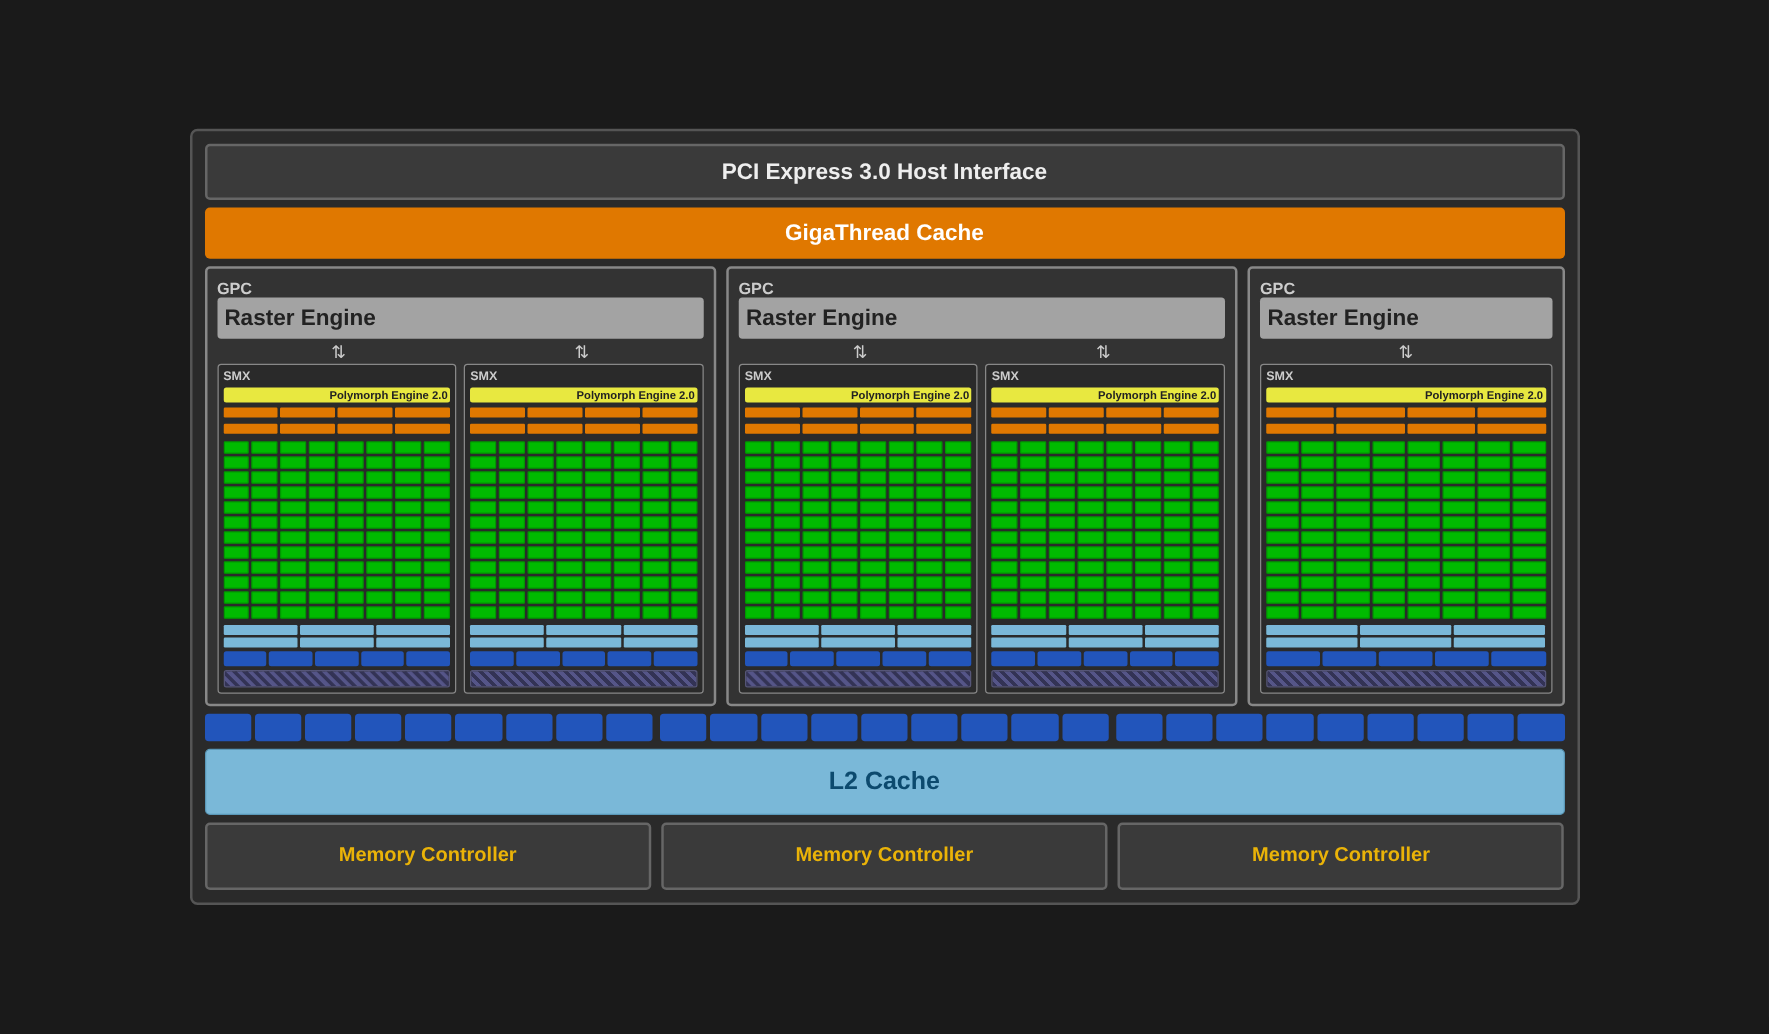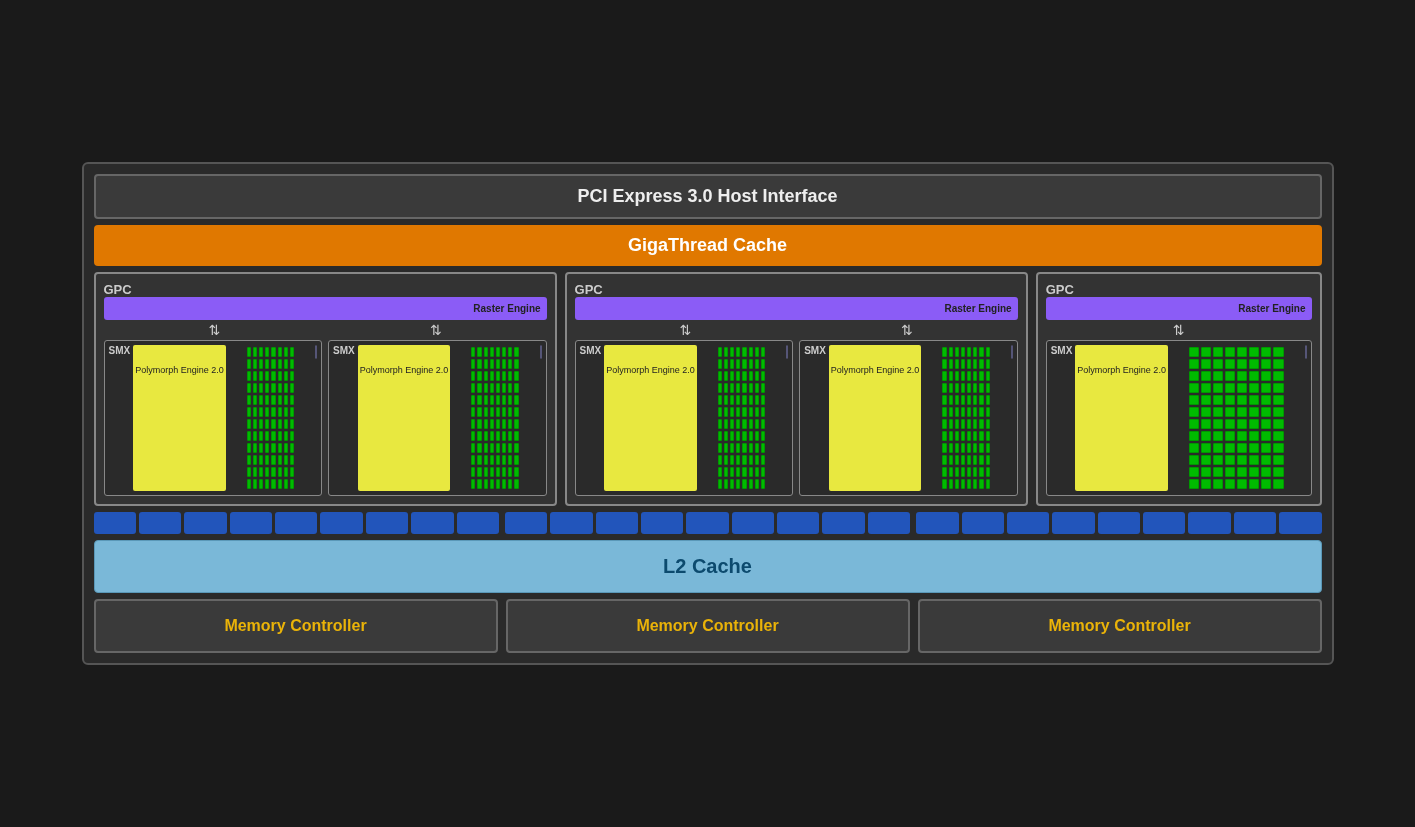--- a/index.html
+++ b/index.html
@@ -5,21 +5,21 @@
     * { box-sizing: border-box; margin: 0; padding: 0; }
     body {
       background: #1a1a1a;
       display: flex;
       justify-content: center;
       align-items: center;
       min-height: 100vh;
       font-family: Arial, sans-serif;
     }
     .diagram {
-      width: 1252px;
+      width: 1112px;
       background: #2a2a2a;
       border: 2px solid #555;
       border-radius: 6px;
       padding: 10px;
       display: flex;
       flex-direction: column;
       gap: 6px;
     }
     .pci-bar {
       background: #3a3a3a;
@@ -53,55 +53,55 @@
       display: flex;
       flex-direction: column;
       gap: 0;
     }
     .gpc-label {
       color: #ccc;
       font-size: 13px;
       font-weight: bold;
     }
     .raster-engine {
-      background: #8b5cf6;
+      background: #a3a3a3;
       border-radius: 3px;
-      text-align: right;
+      text-align: left;
       padding: 6px;
       color: #222;
-      font-size: 10px;
+      font-size: 18px;
       font-weight: bold;
     }
     .smx-row {
       display: flex;
       gap: 6px;
     }
     .smx-block {
       flex: 1;
       border: 1.5px solid #888;
       border-radius: 3px;
       background: #2a2a2a;
       padding: 4px;
       display: flex;
-      flex-direction: row;
+      flex-direction: column;
       gap: 3px;
     }
     .smx-label {
       color: #ccc;
       font-size: 10px;
       font-weight: bold;
     }
     .polymorph-engine {
       background: #e8e840;
       border-radius: 2px;
-      text-align: center;
-      padding: 20px 2px;
+      text-align: right;
+      padding: 1px 2px;
       color: #222;
       font-size: 9px;
-      font-weight: normal;
+      font-weight: bold;
     }
     
     .orange-strip-row {
       display: flex;
       gap: 2px;
       margin: 1px 0;
     }
     .orange-strip {
       height: 8px;
       background: #e07800;

